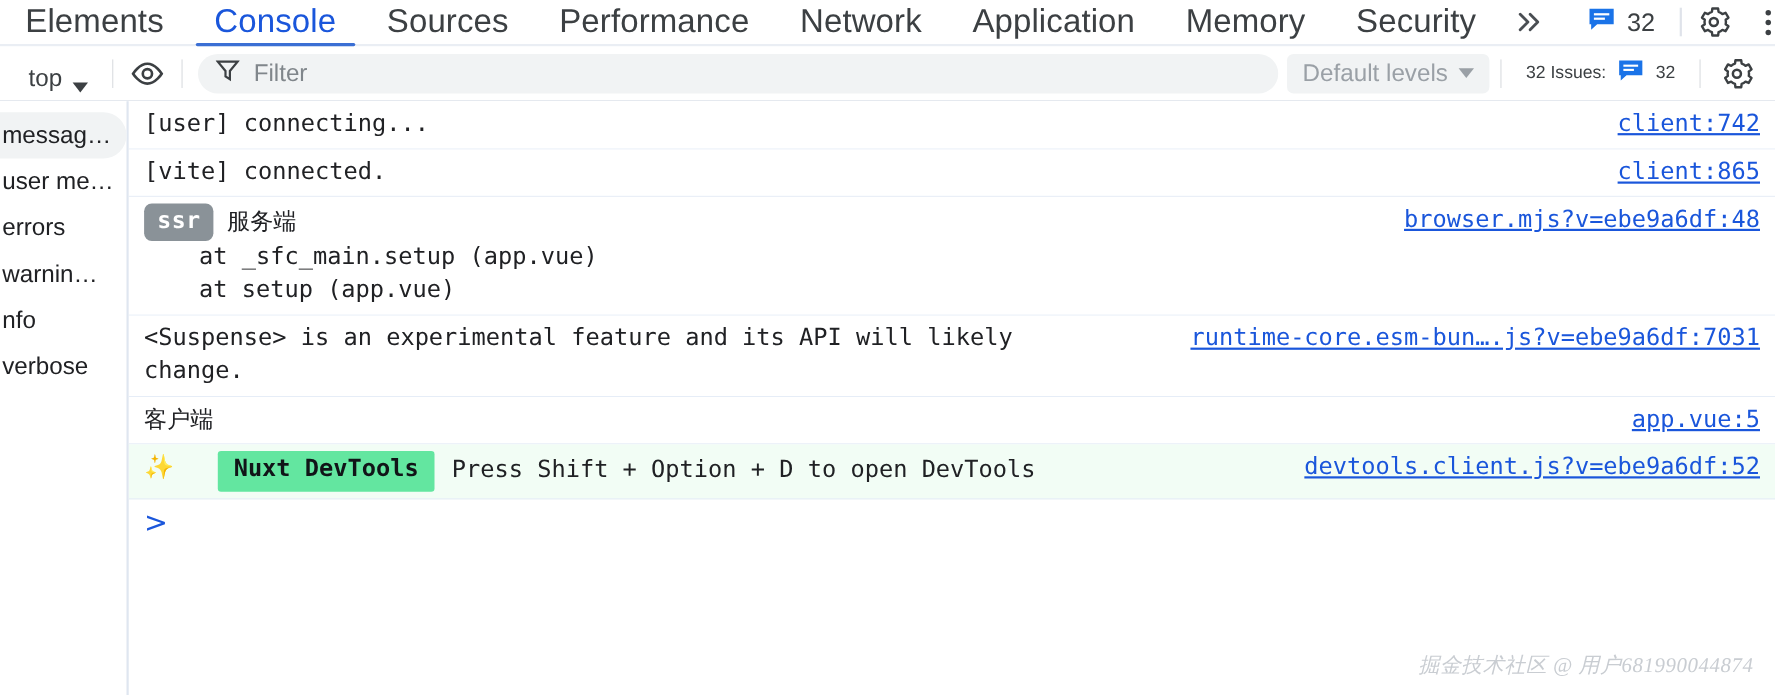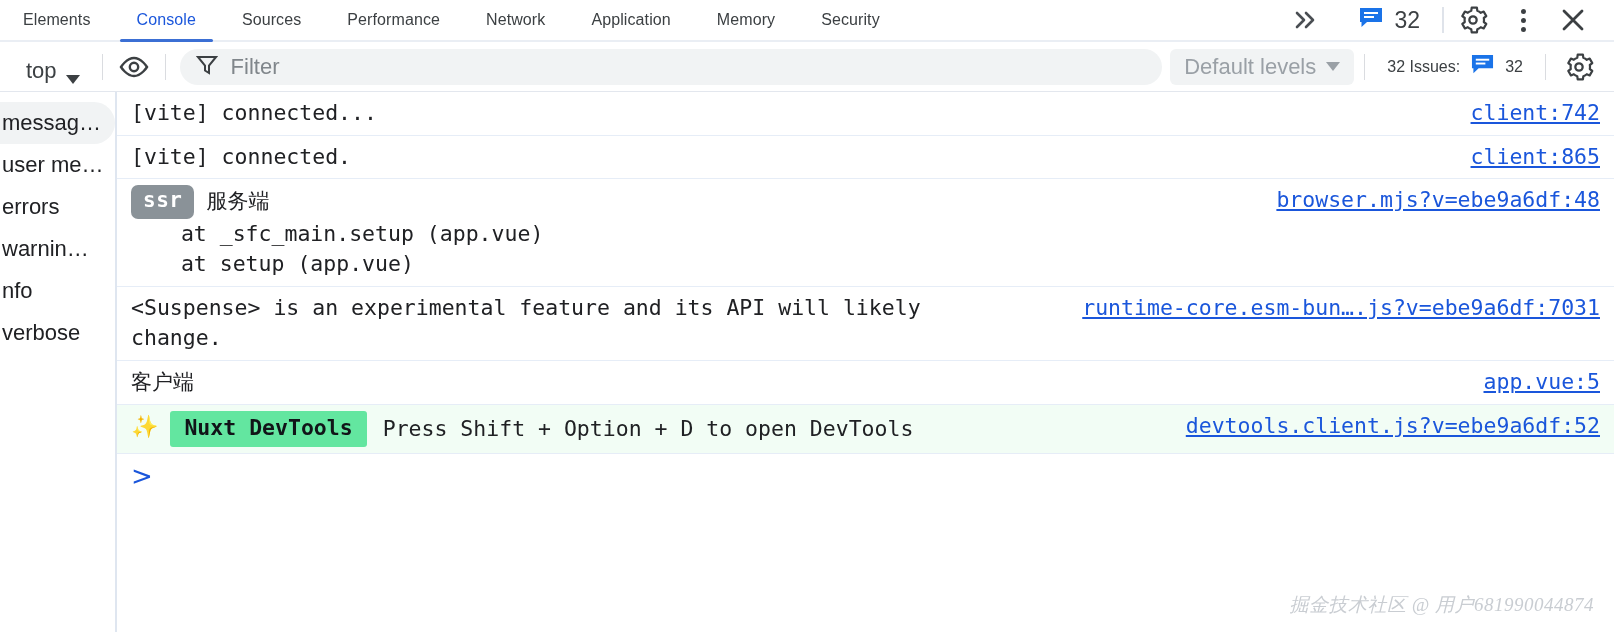--- a/index.html
+++ b/index.html
@@ -23,21 +23,21 @@
     display: flex;
     align-items: stretch;
     background: #ffffff;
     border-bottom: 2px solid #eaeef4;
     position: relative;
   }
   .tabs { display: flex; align-items: stretch; }
   .tab {
     display: flex; align-items: center;
     padding: 0 23px;
-    font-size: 16px;
+    font-size: 30px;
     color: #3c4043;
     letter-spacing: 0.1px;
     white-space: nowrap;
     cursor: pointer;
     position: relative;
   }
   .tab.active { color: #1a56db; }
   .tab.active::after {
     content: "";
     position: absolute;
@@ -252,20 +252,21 @@
     display: inline-block;
     background: #63e6a0;
     color: #111418;
     font-family: "DejaVu Sans Mono", monospace;
     font-weight: bold;
     font-size: 21.5px;
     padding: 2px 14px 4px;
     border-radius: 3px;
     margin-right: 16px;
     vertical-align: middle;
+    margin-left: 28px;
   }
   .nuxt-text { vertical-align: middle; }
   .prompt-row {
     display: flex; align-items: center;
     padding: 6px 14px;
     min-height: 44px;
     font-family: "DejaVu Sans Mono", monospace;
     font-size: 21.5px;
   }
   .prompt-arrow {
@@ -427,21 +428,21 @@
         </div>
         <div class="side-item">
           <span class="sl">nfo</span>
         </div>
         <div class="side-item">
           <span class="sl">verbose</span>
         </div>
       </div>
     <div class="console" id="console-list">
         <div class="row">
-          <div class="msg"><span>[vite] connected...</span></div>
+          <div class="msg"><span>[user] connecting...</span></div>
           <a class="src">client:742</a>
         </div>
         <div class="row">
           <div class="msg"><span>[vite] connected.</span></div>
           <a class="src">client:865</a>
         </div>
         <div class="row">
           <div class="msg"><span class="badge-ssr">ssr</span><span class="cn">服务端</span><span class="stack">  at _sfc_main.setup (app.vue)</span><span class="stack">  at setup (app.vue)</span></div>
           <a class="src">browser.mjs?v=ebe9a6df:48</a>
         </div>

